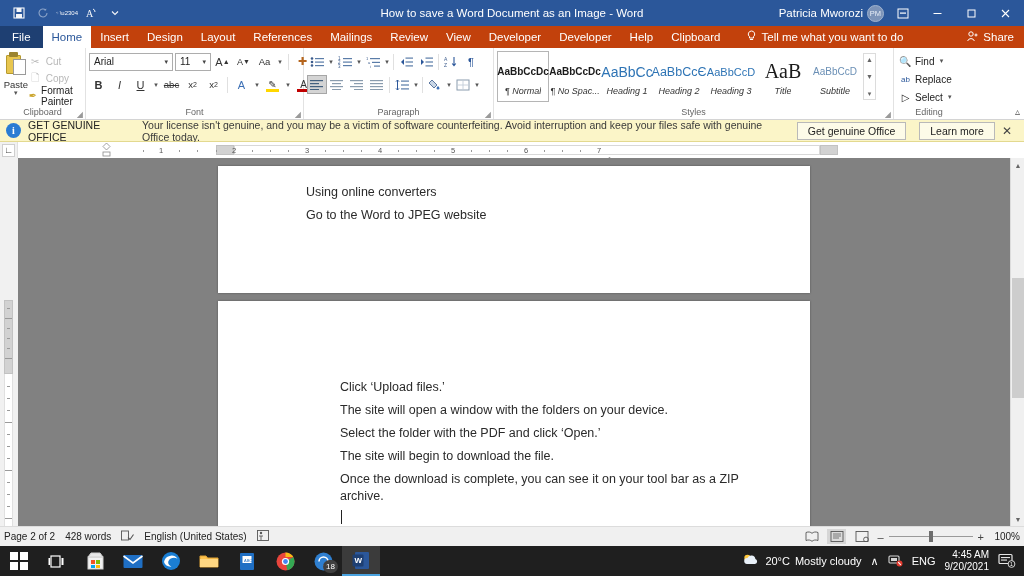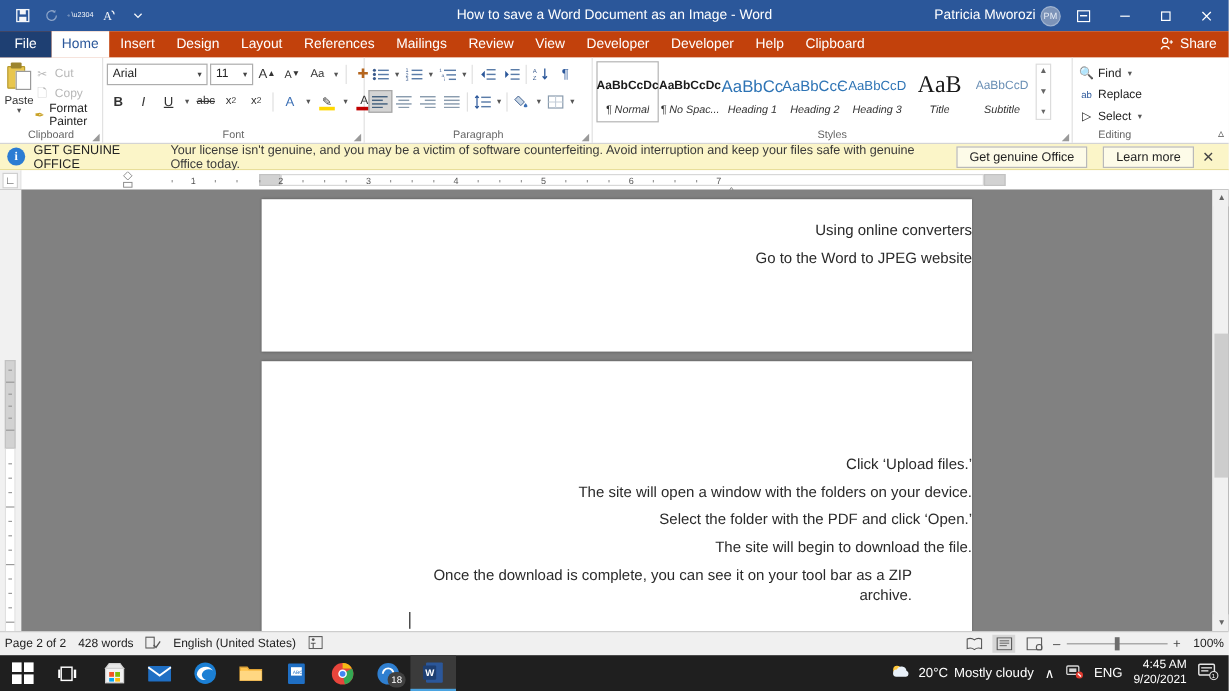--- a/index.html
+++ b/index.html
@@ -255,21 +255,21 @@
     flex: 1; background: #818181; position: relative; overflow: hidden;
   }
   .page {
     position: absolute; left: 200px; width: 592px; background: #fff;
     box-shadow: 0 0 2px rgba(0,0,0,.35);
   }
   .page1 { top: 8px; height: 127px; }
   .page2 { top: 143px; height: 243px; padding-left: 34px; }
   .doc-text {
     font-family: "Liberation Sans", sans-serif; font-size: 12.5px;
-    color: #2a2a2a; line-height: 23px; text-align: right;
+    color: #2a2a2a; line-height: 23px;
   }
   .p1-body { padding: 15px 0 0 88px; }
   .p2-body { padding: 75px 0 0 88px; }
   .doc-line { white-space: nowrap; }
   .doc-line.wrap { white-space: normal; width: 420px; line-height: 17px; margin-top: 3px; }
   .caret-line {
     width: 1px; height: 14px; background: #222; margin-top: 5px; margin-left: 1px;
   }
   .scrollbar-v {
     position: absolute; right: 0; top: 0; bottom: 0; width: 14px;
@@ -408,20 +408,29 @@
     <div class="tab">Design</div>
     <div class="tab">Layout</div>
     <div class="tab">References</div>
     <div class="tab">Mailings</div>
     <div class="tab">Review</div>
     <div class="tab">View</div>
     <div class="tab">Developer</div>
     <div class="tab">Developer</div>
     <div class="tab">Help</div>
     <div class="tab">Clipboard</div>
+    <div class="tell-me">
+      <span>
+        <svg width="11" height="12" viewBox="0 0 11 12">
+            <path d="M5.5 1 a3.2 3.2 0 0 1 2 5.7 V8 h-4 V6.7 A3.2 3.2 0 0 1 5.5 1 Z" fill="none" stroke="#fff" stroke-width="1"></path>
+            <rect x="3.9" y="9" width="3.2" height="1" fill="#fff"></rect>
+          </svg>
+      </span>
+      <span>Tell me what you want to do</span>
+    </div>
     <div class="share">
       <span>
         <svg width="13" height="12" viewBox="0 0 13 12">
             <circle cx="5" cy="4" r="2.2" fill="none" stroke="#fff" stroke-width="1"></circle>
             <path d="M1.6 11 a3.6 3.6 0 0 1 6.8 0" fill="none" stroke="#fff" stroke-width="1"></path>
             <path d="M10 3.5 v3 M8.5 5 h3" stroke="#fff" stroke-width="1"></path>
           </svg>
       </span>
       <span>Share</span>
     </div>

